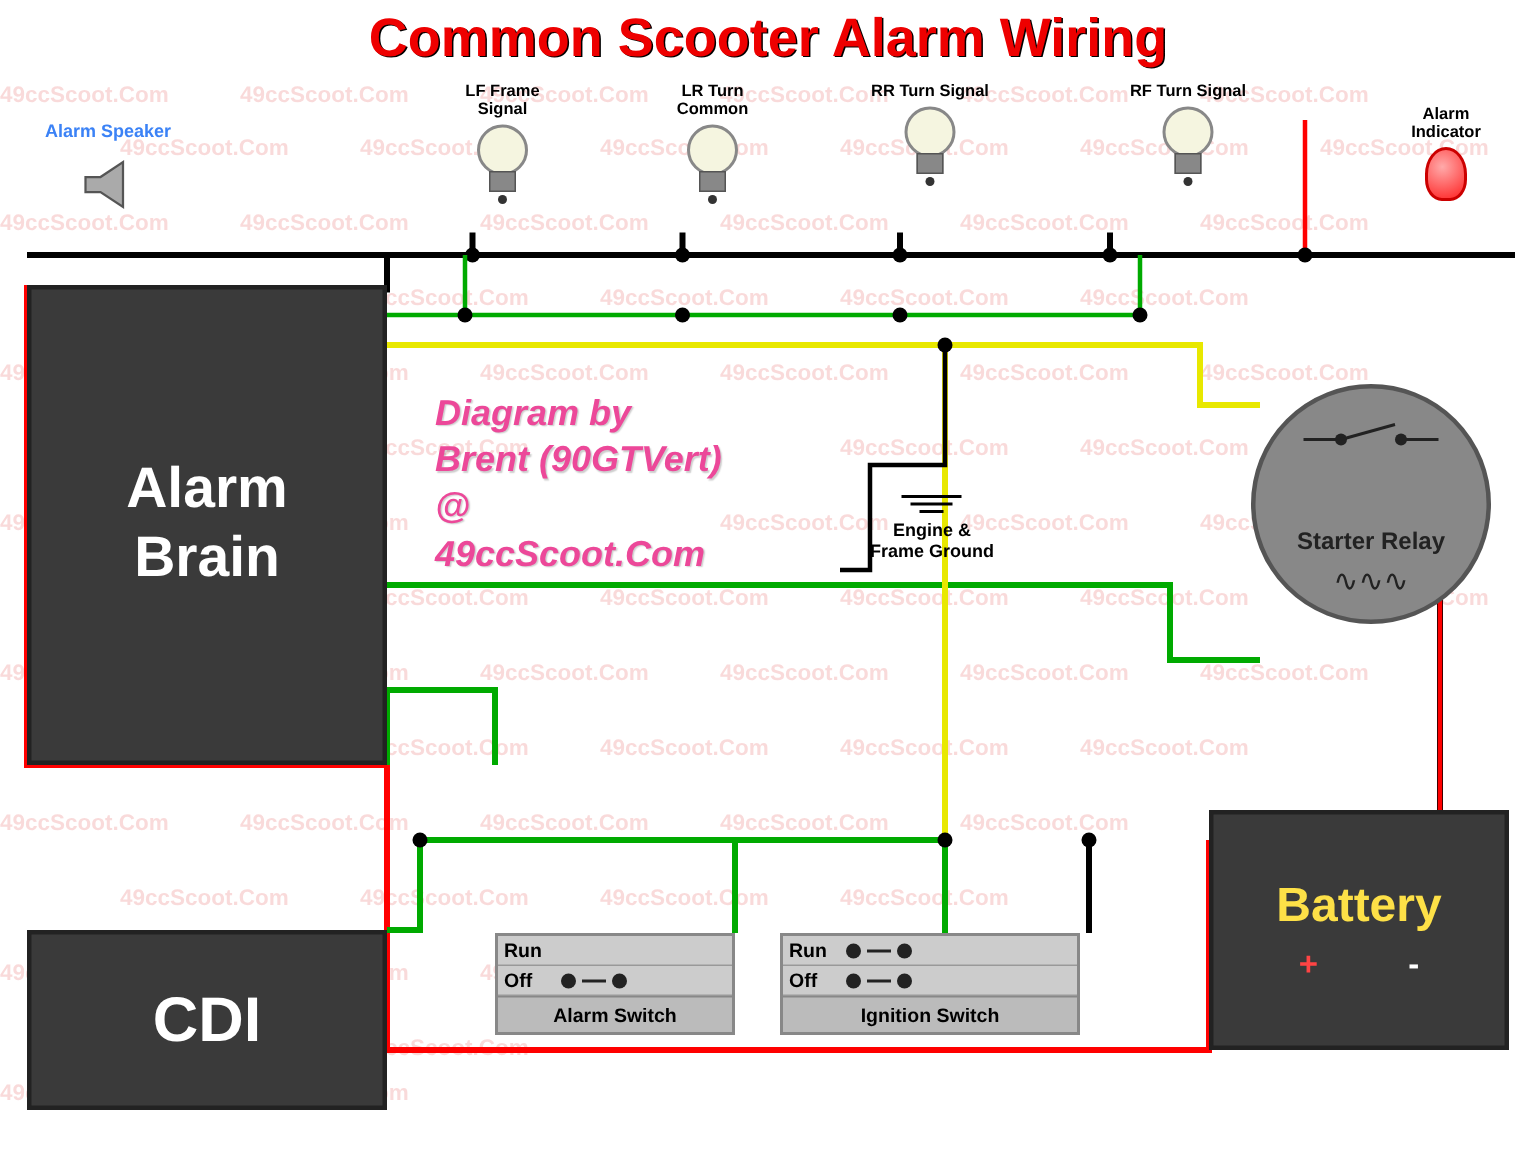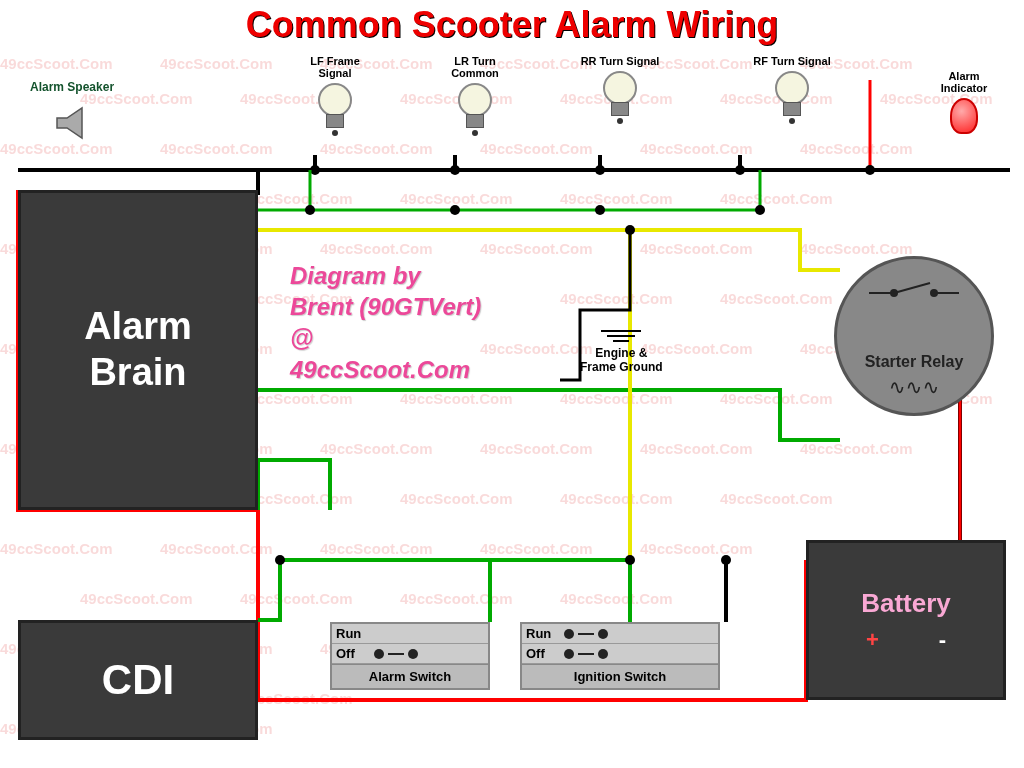--- a/index.html
+++ b/index.html
@@ -94,22 +94,22 @@
       height: 160px;
       background: #3a3a3a;
       border: 3px solid #222;
       z-index: 5;
       display: flex;
       flex-direction: column;
       align-items: center;
       justify-content: center;
     }
     #battery-label {
-      color: #f9a8d4;
-      font-size: 26px;
+      color: #fde047;
+      font-size: 32px;
       font-weight: bold;
       text-align: center;
     }
     #battery-terminals {
       display: flex;
       gap: 60px;
       margin-top: 8px;
     }
     .terminal {
       font-size: 22px;
@@ -154,21 +154,21 @@
       left: 30px;
       top: 80px;
       z-index: 5;
       display: flex;
       flex-direction: column;
       align-items: center;
     }
     #speaker-label {
       font-size: 12px;
       font-weight: bold;
-      color: #14532d;
+      color: #3b82f6;
       margin-bottom: 4px;
     }
     .speaker-shape {
       width: 50px;
       height: 50px;
     }
 
     
     .bulb-container {
       position: absolute;

